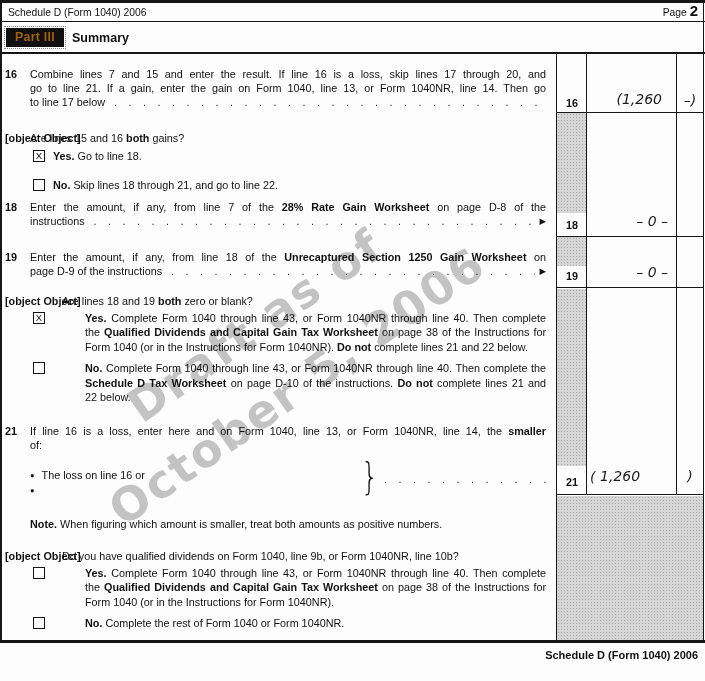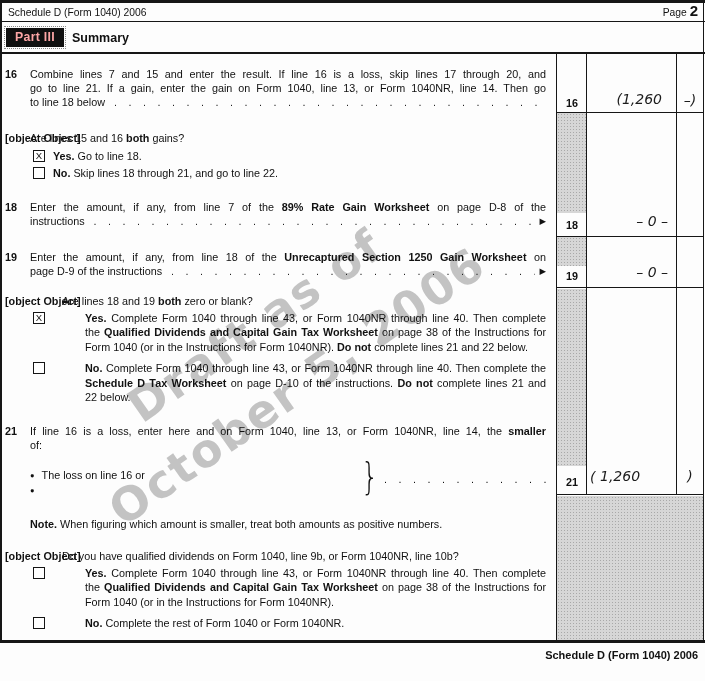--- a/index.html
+++ b/index.html
@@ -7,21 +7,21 @@
     position:relative;width:705px;height:681px;background:#fdfdfd;overflow:hidden;
     font-family:"Liberation Sans",sans-serif;font-size:10.8px;line-height:14px;color:#111;
   }
   
   .hline,.vline{position:absolute;background:#161616;}
   
   .hdr-left{position:absolute;left:8px;top:6px;font-size:10.3px;}
   .hdr-right{position:absolute;right:7px;top:4px;font-size:10.3px;}
   .hdr-right .pnum{font-size:15px;font-weight:bold;}
   .part-badge{
-    position:absolute;left:6px;top:28px;background:#101010;color:#fca5a5;
+    position:absolute;left:6px;top:28px;background:#101010;color:#a16207;
     font-weight:bold;font-size:12.3px;padding:2px 9px 3px 9px;
     outline:1px dotted #8a8a8a;outline-offset:1px;letter-spacing:.3px;
   }
   .part-title{position:absolute;left:72px;top:31px;font-weight:bold;font-size:12.5px;}
   
   .watermark{
     position:absolute;left:36px;top:282px;width:480px;z-index:0;
     transform:rotate(-35deg);text-align:center;
     font-family:"DejaVu Sans",sans-serif;font-weight:bold;
     font-size:46px;line-height:74px;letter-spacing:2px;
@@ -97,49 +97,49 @@
   <span class="part-badge">Part III</span>
   <span class="part-title">Summary</span>
   <div class="hline" style="left:0;top:52px;width:705px;height:1.8px;"></div>
 
   <div class="para" style="top:67px;">
     <span class="ln">16</span>
     <div class="ptext">
       <div class="row fill"><span>Combine lines 7 and 15 and enter the result. If line 16 is a loss, skip lines 17 through 20, and</span></div>
       <div class="row fill"><span>go to line 21. If a gain, enter the gain on Form 1040, line 13, or Form 1040NR, line 14. Then go</span></div>
       <div class="row leadrow">
-        <span><span>to line 18 below</span></span>
+        <span><span>to line 17 below</span></span>
         <span class="leaders">. . . . . . . . . . . . . . . . . . . . . . . . . . . . . . . . . . . . . . . .</span>
       </div>
     </div>
   </div>
 
   <div class="para" style="top:131px;">
     <span class="ln">[object Object]</span>
     <div class="ptext">
       <div class="row"><span>Are lines 15 and 16 </span><b>both</b><span> gains?</span></div>
       <div class="cbrow" style="margin-top:4px;">
         <span class="cb">X</span>
         <div class="cbtext">
             <div class="row"><b>Yes.</b><span> Go to line 18.</span></div>
           </div>
       </div>
-      <div class="cbrow" style="margin-top:3px;">
+      <div class="cbrow" style="margin-top:15px;">
         <span class="cb"></span>
         <div class="cbtext">
             <div class="row"><b>No.</b><span> Skip lines 18 through 21, and go to line 22.</span></div>
           </div>
       </div>
     </div>
   </div>
 
   <div class="para" style="top:200px;">
     <span class="ln">18</span>
     <div class="ptext">
-      <div class="row fill"><span>Enter the amount, if any, from line 7 of the </span><b>89% Rate Gain Worksheet</b><span> on page D-8 of the</span></div>
+      <div class="row fill"><span>Enter the amount, if any, from line 7 of the </span><b>28% Rate Gain Worksheet</b><span> on page D-8 of the</span></div>
       <div class="row leadrow">
         <span><span>instructions</span></span>
         <span class="leaders">. . . . . . . . . . . . . . . . . . . . . . . . . . . . . . . . . . . . . . . .</span>
         <span class="arrow">▶</span>
       </div>
     </div>
   </div>
 
   <div class="para" style="top:250px;">
     <span class="ln">19</span>

